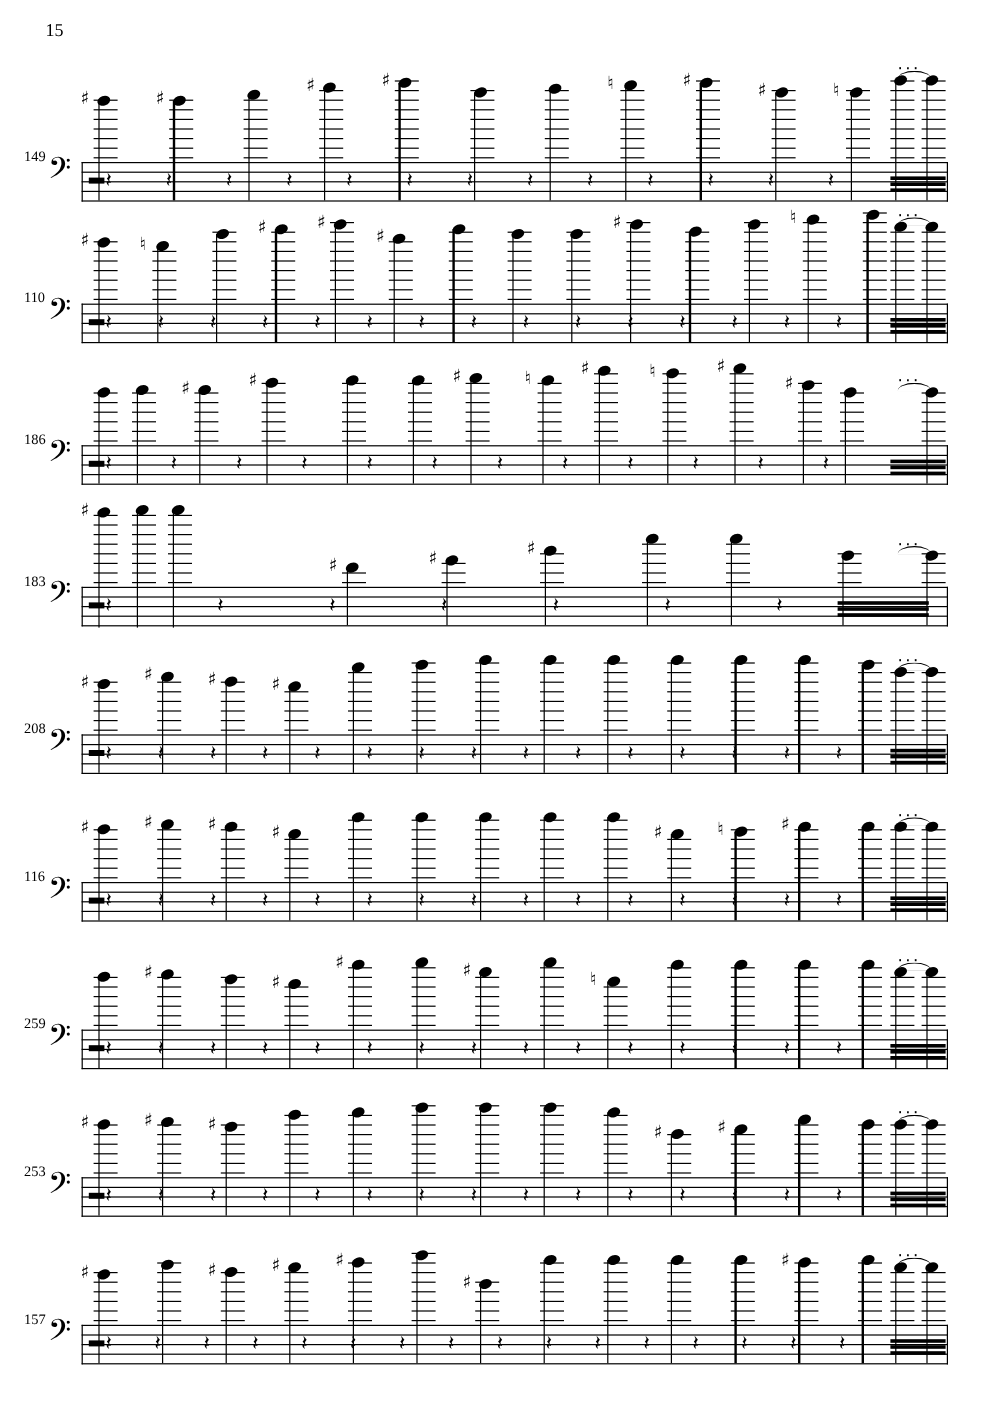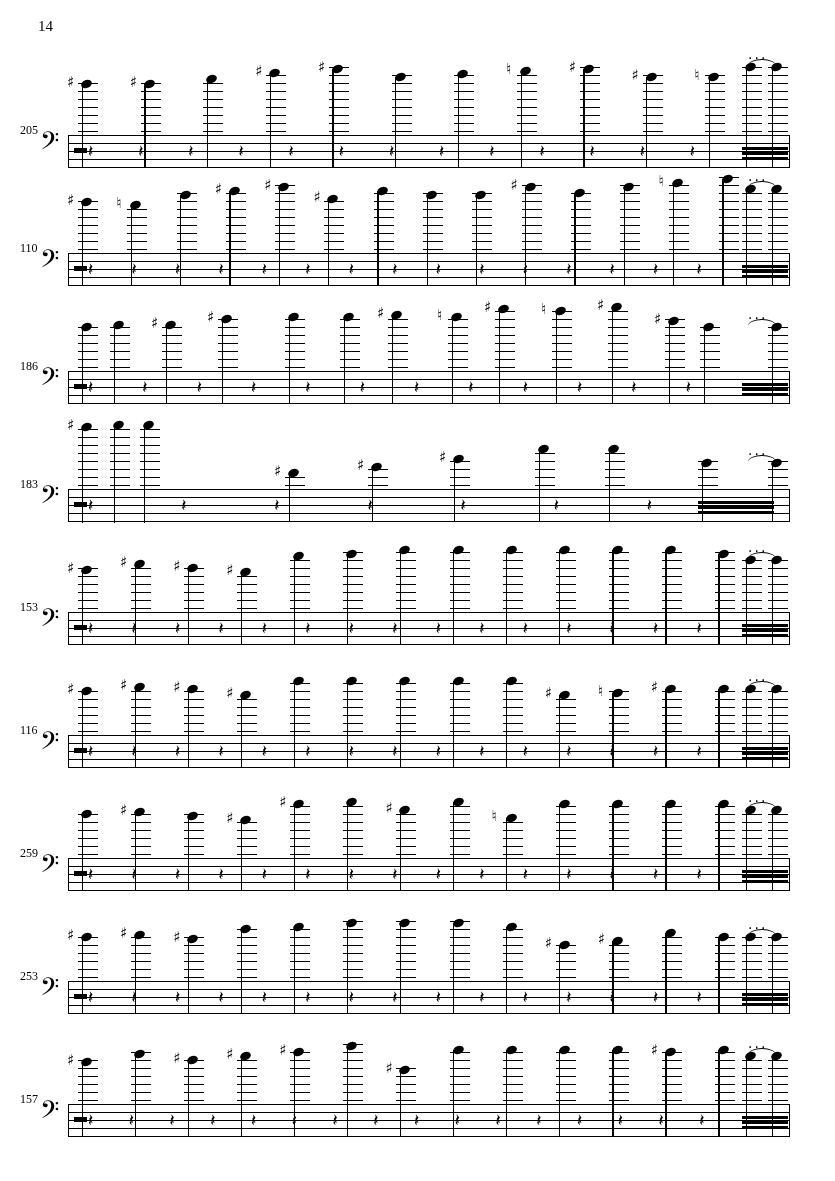--- a/index.html
+++ b/index.html
@@ -128,25 +128,25 @@
     border-top: 1.2px solid #000;
     border-radius: 50% 50% 0 0 / 100% 100% 0 0;
     height: 6px;
   }
 </style>
 </head>
 <body>
 
 <div id="page">
 
-  <div class="page-number">14</div>
+  <div class="page-number">15</div>
 
   <div id="systems-root">
       <div class="system" style="top: 0px;">
-        <div class="measure-number" style="left: 20px; top: 123px;">205</div>
+        <div class="measure-number" style="left: 20px; top: 123px;">149</div>
         <div class="staff" style="top: 135px;">
           <div class="ln"></div>
           <div class="ln"></div>
           <div class="ln"></div>
           <div class="ln"></div>
           <div class="ln"></div>
         </div>
         <div class="barline-start" style="left: 68px; top: 135px;"></div>
         <div class="barline-end" style="left: 789px; top: 135px;"></div>
         <div class="clef" style="left: 40px; top: 129px;">𝄢</div>
@@ -876,21 +876,21 @@
           <div class="notehead" style="left: 3px; top: 0px;"></div>
           <div class="stem" style="left: 3.5px; top: 4px; height: 58px;"></div>
         </div>
         <div class="beam" style="left: 698px; top: 501px; width: 76px;"></div>
         <div class="beam" style="left: 698px; top: 506px; width: 76px;"></div>
         <div class="beam" style="left: 698px; top: 511px; width: 76px;"></div>
         <div class="tiny-dots" style="left: 748px; top: 447px;">···</div>
         <div class="slurmark" style="left: 748px; top: 455px; width: 28px;"></div>
       </div>
       <div class="system" style="top: 0px;">
-        <div class="measure-number" style="left: 20px; top: 600px;">153</div>
+        <div class="measure-number" style="left: 20px; top: 600px;">208</div>
         <div class="staff" style="top: 612px;">
           <div class="ln"></div>
           <div class="ln"></div>
           <div class="ln"></div>
           <div class="ln"></div>
           <div class="ln"></div>
         </div>
         <div class="barline-start" style="left: 68px; top: 612px;"></div>
         <div class="barline-end" style="left: 789px; top: 612px;"></div>
         <div class="clef" style="left: 40px; top: 606px;">𝄢</div>

